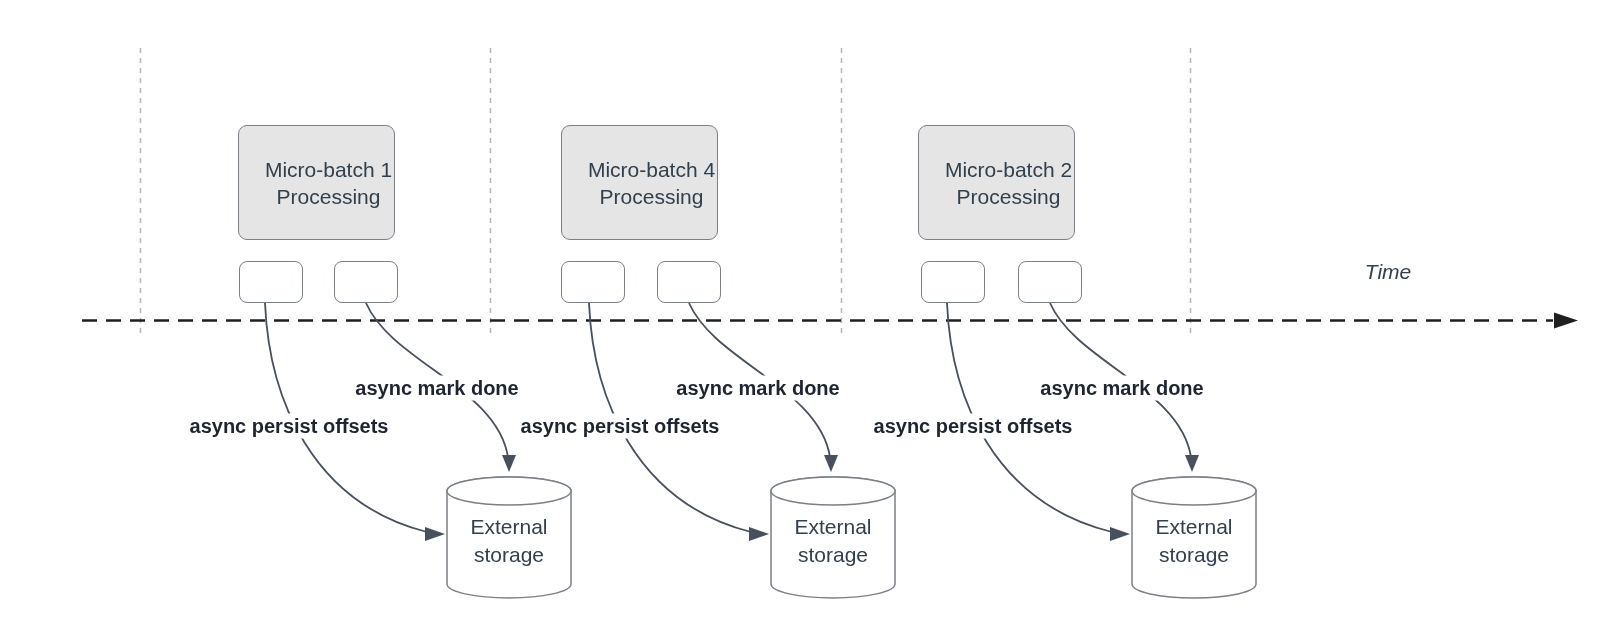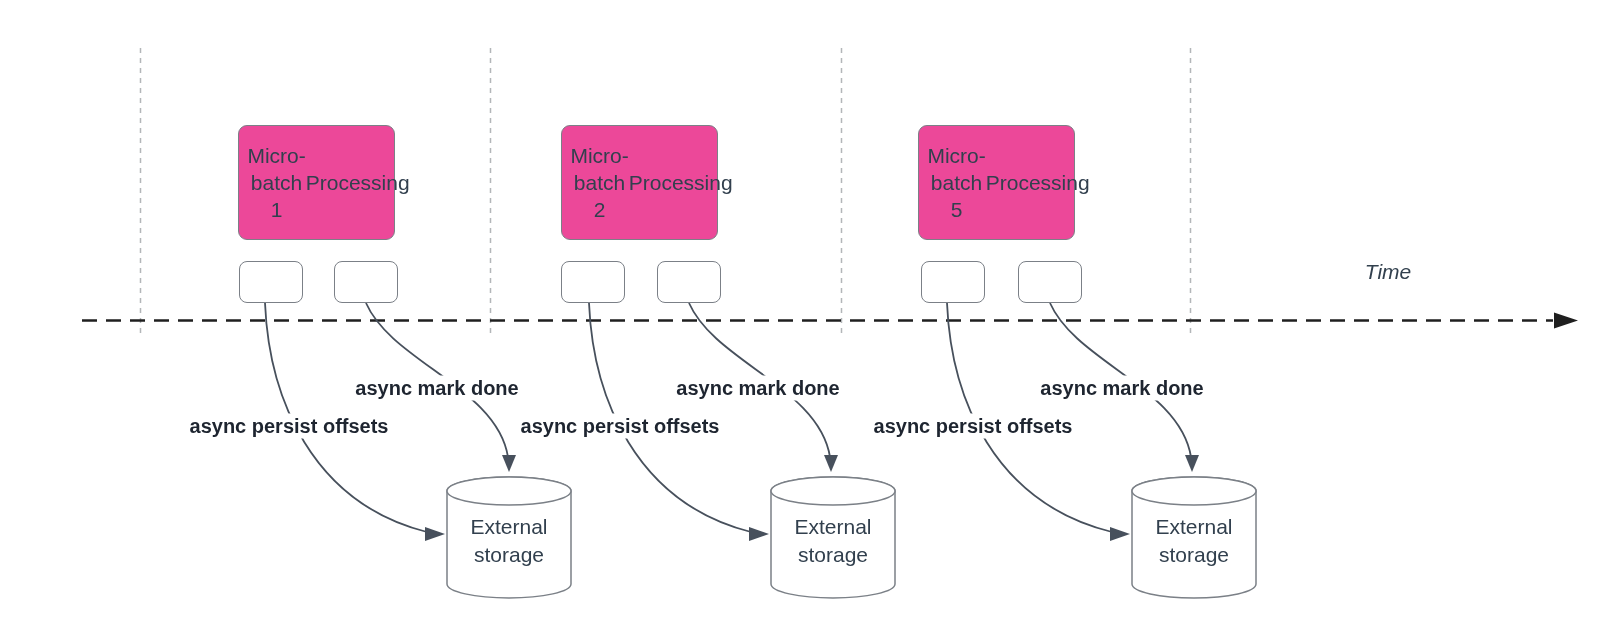--- a/index.html
+++ b/index.html
@@ -22,22 +22,22 @@
   }
   .layer{position:absolute;left:0;top:0;}
   svg .guide{stroke:var(--guide);stroke-width:1.5;stroke-dasharray:5 5;fill:none;}
   svg .timeline{stroke:var(--timeline);stroke-width:2.4;stroke-dasharray:15 9;fill:none;}
   svg .timeline-head{fill:var(--timeline);stroke:none;}
   svg .connector{stroke:var(--connector);stroke-width:1.8;fill:none;}
   svg .arrowhead{fill:var(--connector);stroke:none;}
   svg .cyl{fill:#ffffff;stroke:var(--shape-border);stroke-width:1.5;}
   .proc-box{
     position:absolute;width:157px;height:115px;
-    background:#ec4899;border:1px solid var(--shape-border);border-radius:9px;
-    display:flex;align-items:center;justify-content:center;
+    background:#e5e5e5;border:1px solid var(--shape-border);border-radius:9px;
+    display:flex;flex-direction:column;align-items:center;justify-content:center;
     font-size:21px;line-height:27px;color:var(--text);text-align:center;padding-left:24px;
   }
   .task-box{
     position:absolute;width:64px;height:42px;top:261px;
     background:#ffffff;border:1px solid var(--shape-border);border-radius:8px;
   }
   .storage-text{
     position:absolute;width:124px;
     font-size:21px;line-height:28px;color:var(--text);text-align:center;
   }
@@ -102,34 +102,34 @@
   <div class="task-box" style="left:239px;"></div>
   <div class="task-box" style="left:334px;"></div>
   <div class="async-label" style="left:289px;top:426px;">async persist offsets</div>
   <div class="async-label" style="left:437px;top:388px;">async mark done</div>
   <div class="storage-text" style="left:447px;top:513px;">
     <div>External</div>
     <div>storage</div>
   </div>
 
   <div class="proc-box" style="left:561px;top:125px;">
-    <span>Micro-batch 2</span>
+    <span>Micro-batch 4</span>
     <span>Processing</span>
   </div>
   <div class="task-box" style="left:561px;"></div>
   <div class="task-box" style="left:657px;"></div>
   <div class="async-label" style="left:620px;top:426px;">async persist offsets</div>
   <div class="async-label" style="left:758px;top:388px;">async mark done</div>
   <div class="storage-text" style="left:771px;top:513px;">
     <div>External</div>
     <div>storage</div>
   </div>
 
   <div class="proc-box" style="left:918px;top:125px;">
-    <span>Micro-batch 5</span>
+    <span>Micro-batch 2</span>
     <span>Processing</span>
   </div>
   <div class="task-box" style="left:921px;"></div>
   <div class="task-box" style="left:1018px;"></div>
   <div class="async-label" style="left:973px;top:426px;">async persist offsets</div>
   <div class="async-label" style="left:1122px;top:388px;">async mark done</div>
   <div class="storage-text" style="left:1132px;top:513px;">
     <div>External</div>
     <div>storage</div>
   </div>

